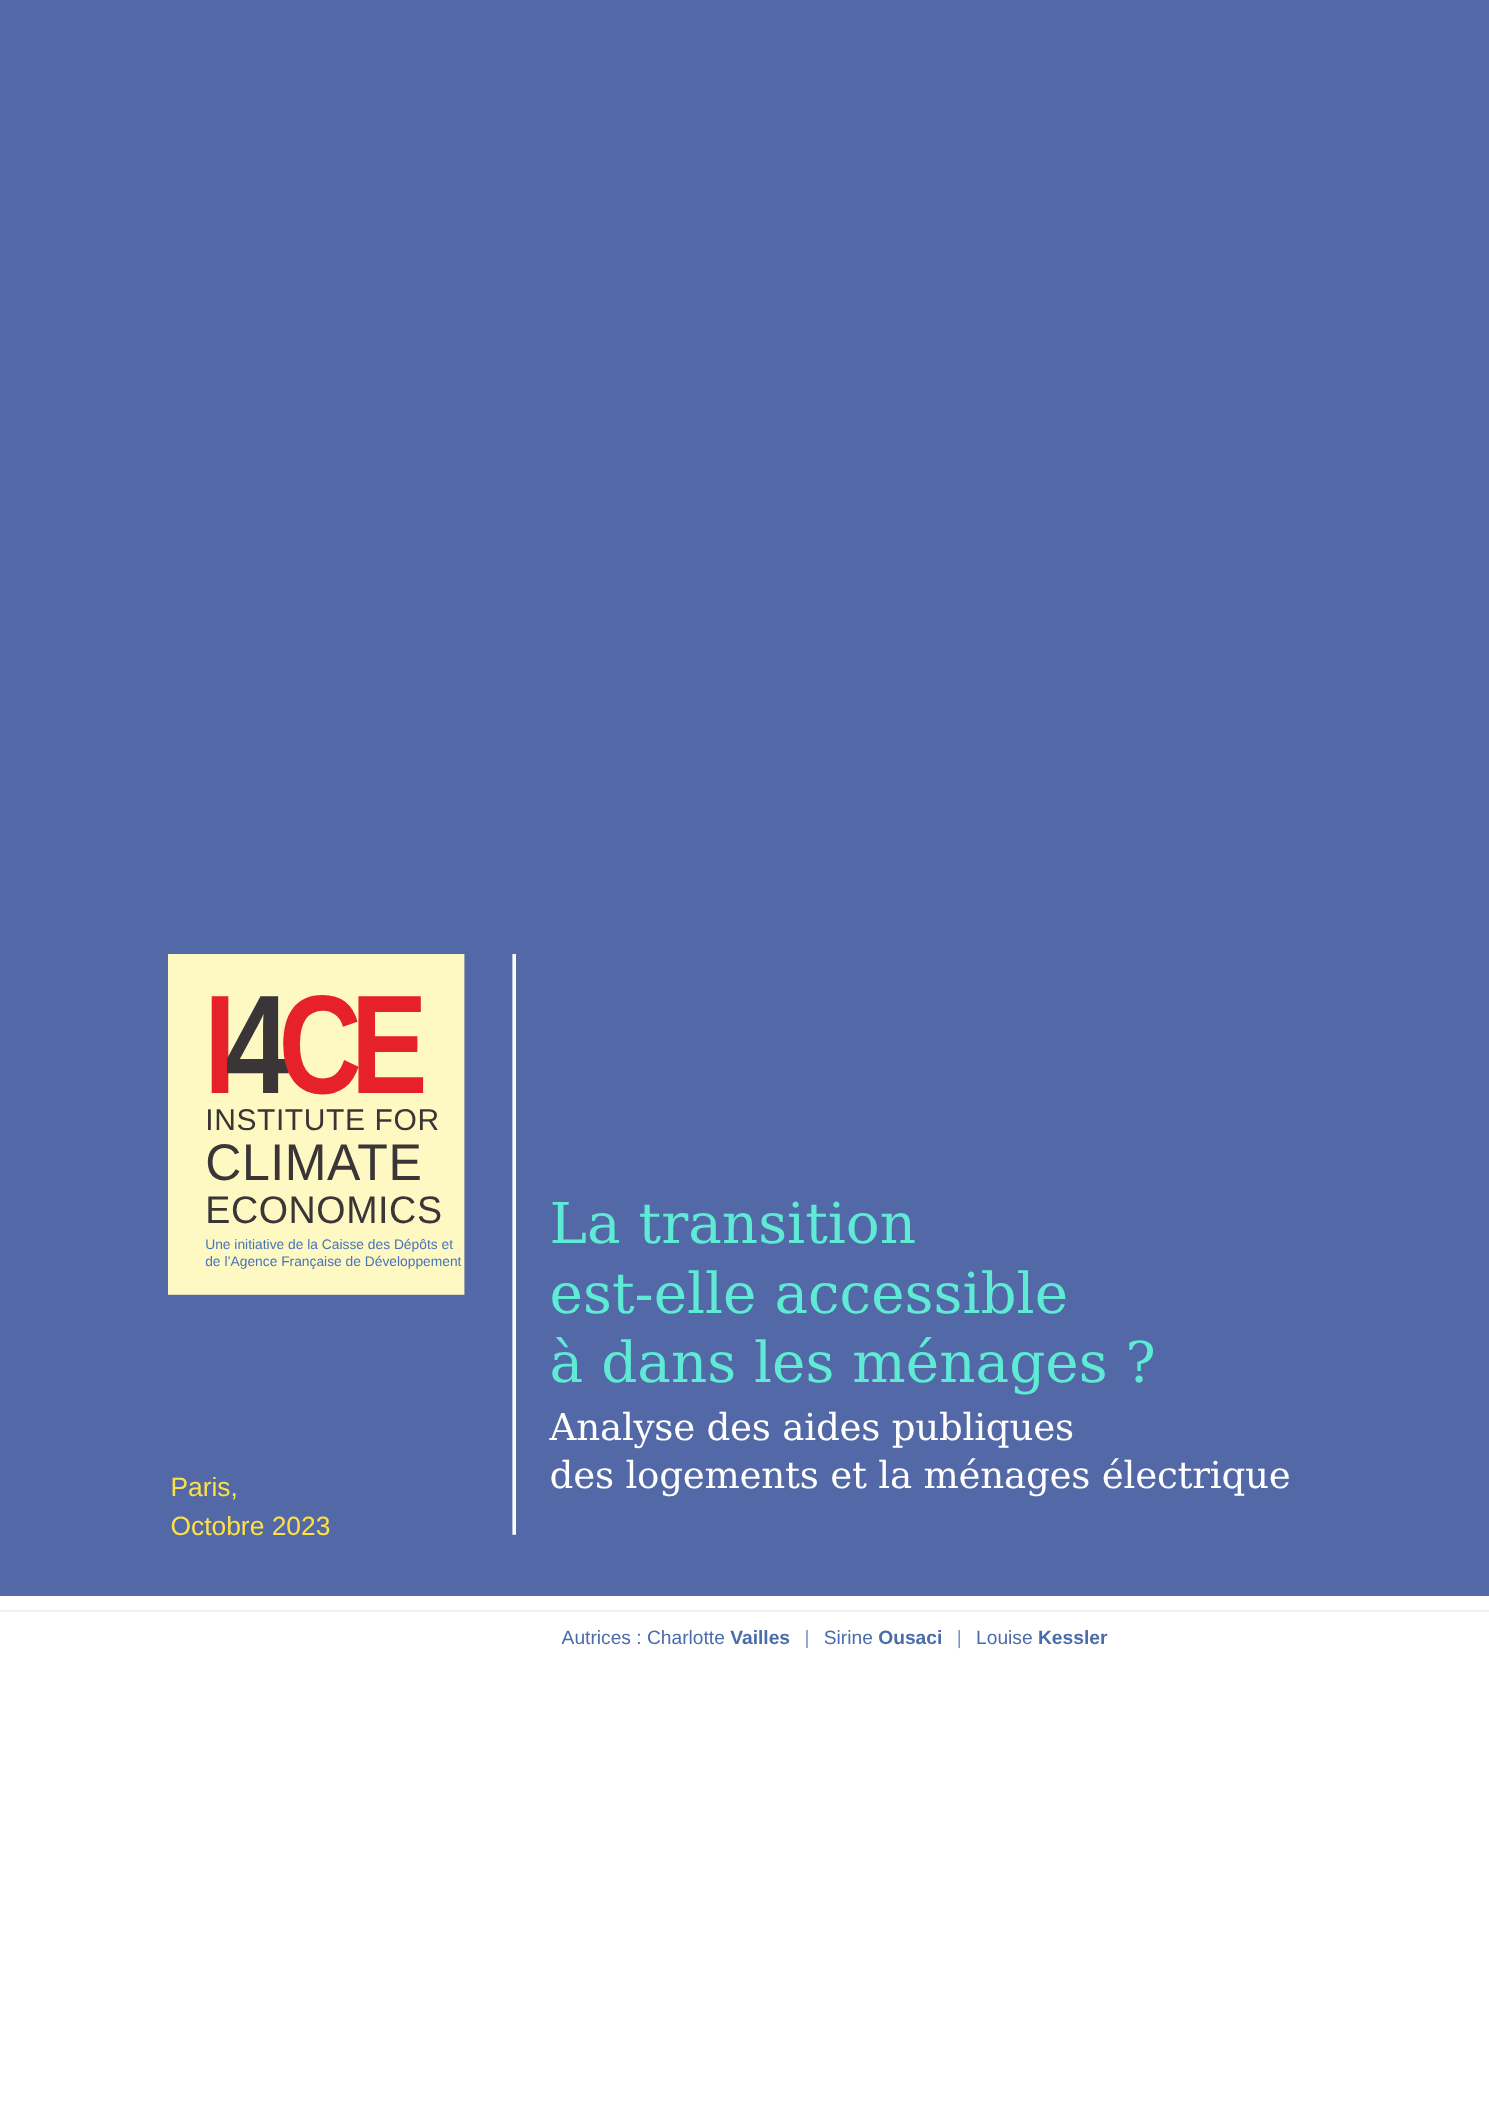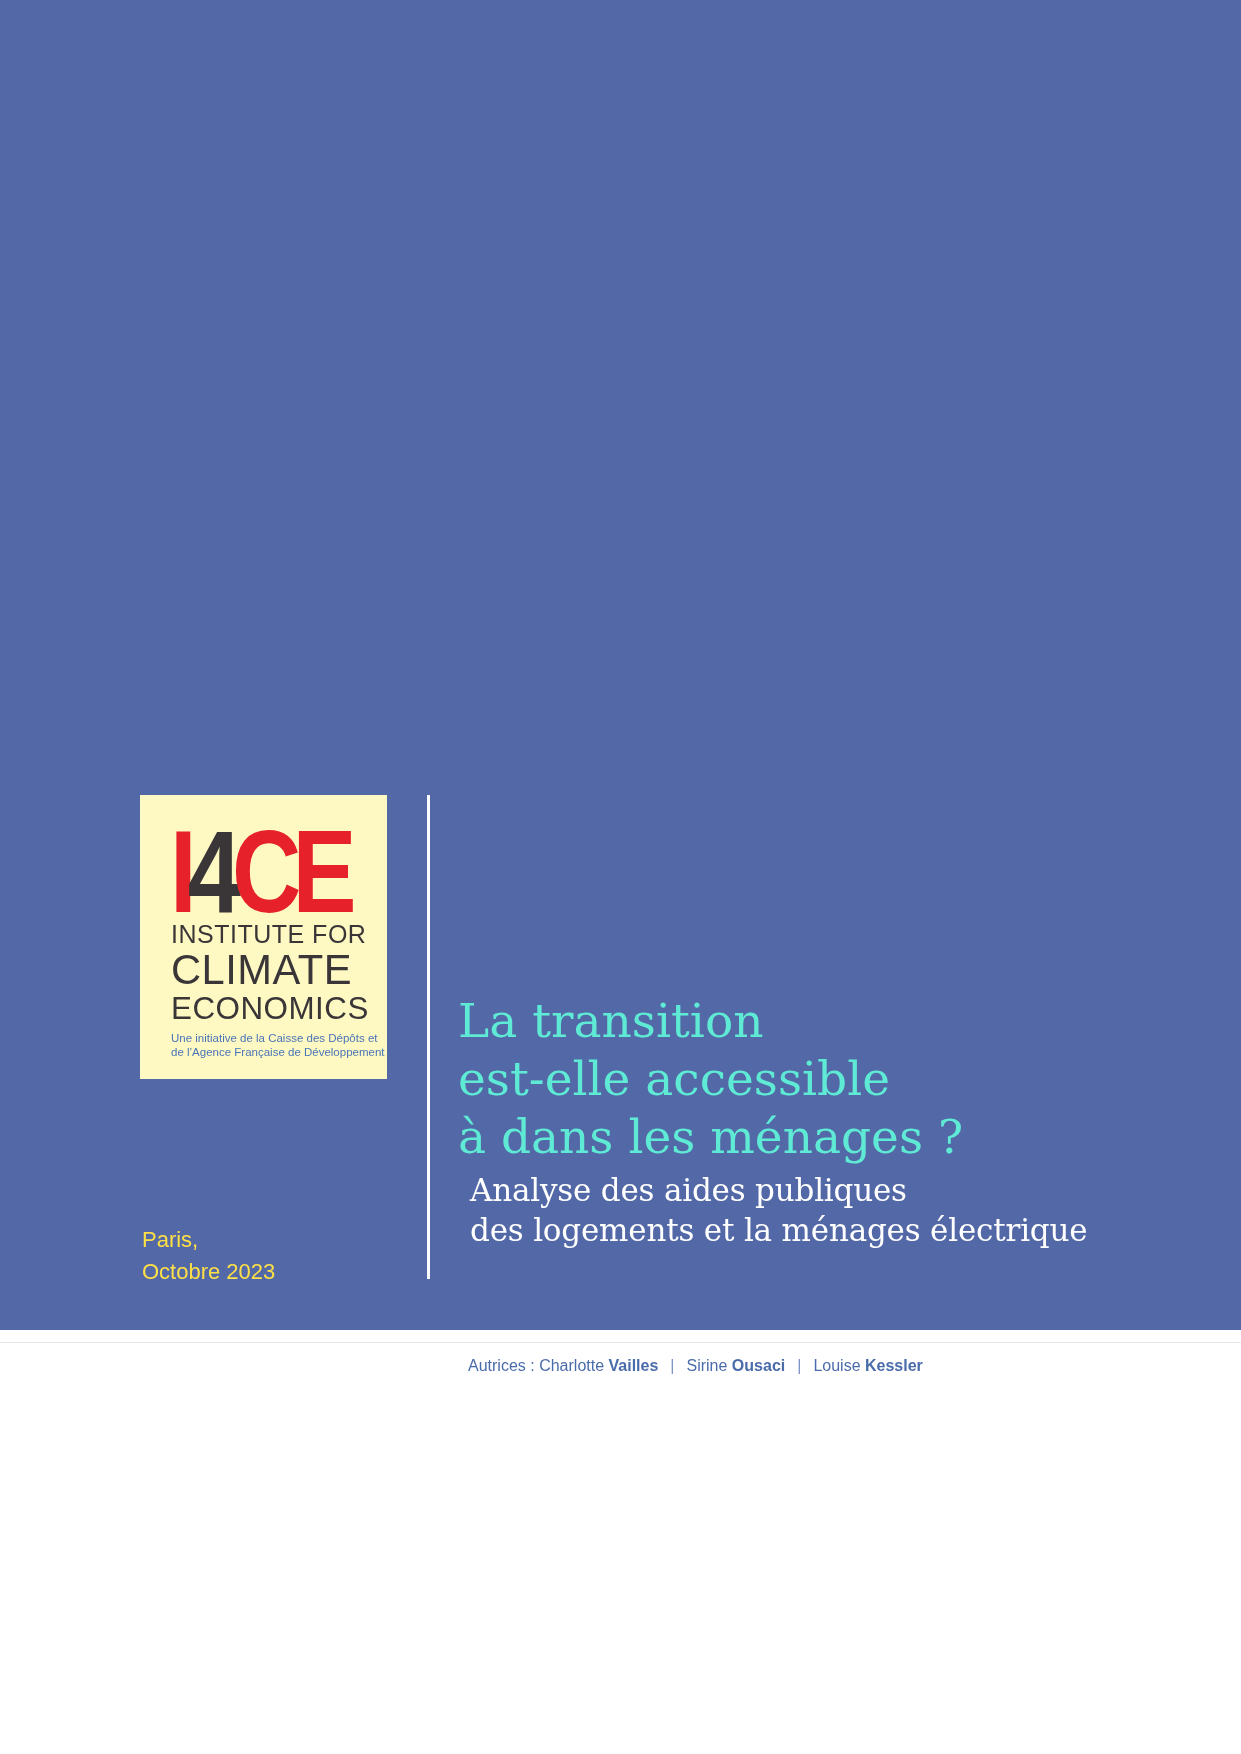--- a/index.html
+++ b/index.html
@@ -53,21 +53,20 @@
     position:absolute;left:458px;top:992px;
     font-family:"DejaVu Serif", serif;
     color:#5eead4;font-size:47px;line-height:58px;
     white-space:nowrap;
   }
   .subtitle{
     position:absolute;left:458px;top:1170px;
     font-family:"DejaVu Serif", serif;
     color:#ffffff;font-size:31px;line-height:40px;letter-spacing:-0.2px;
     white-space:nowrap;
-    margin-left:12px;
   }
   
   .page-divider{
     position:absolute;left:0;top:1342px;width:1241px;height:1px;
     background:rgba(110,110,125,0.16);
   }
   
   .authors{
     position:absolute;left:468px;top:1352px;
     color:#4a6cab;font-size:16px;line-height:28px;white-space:nowrap;

